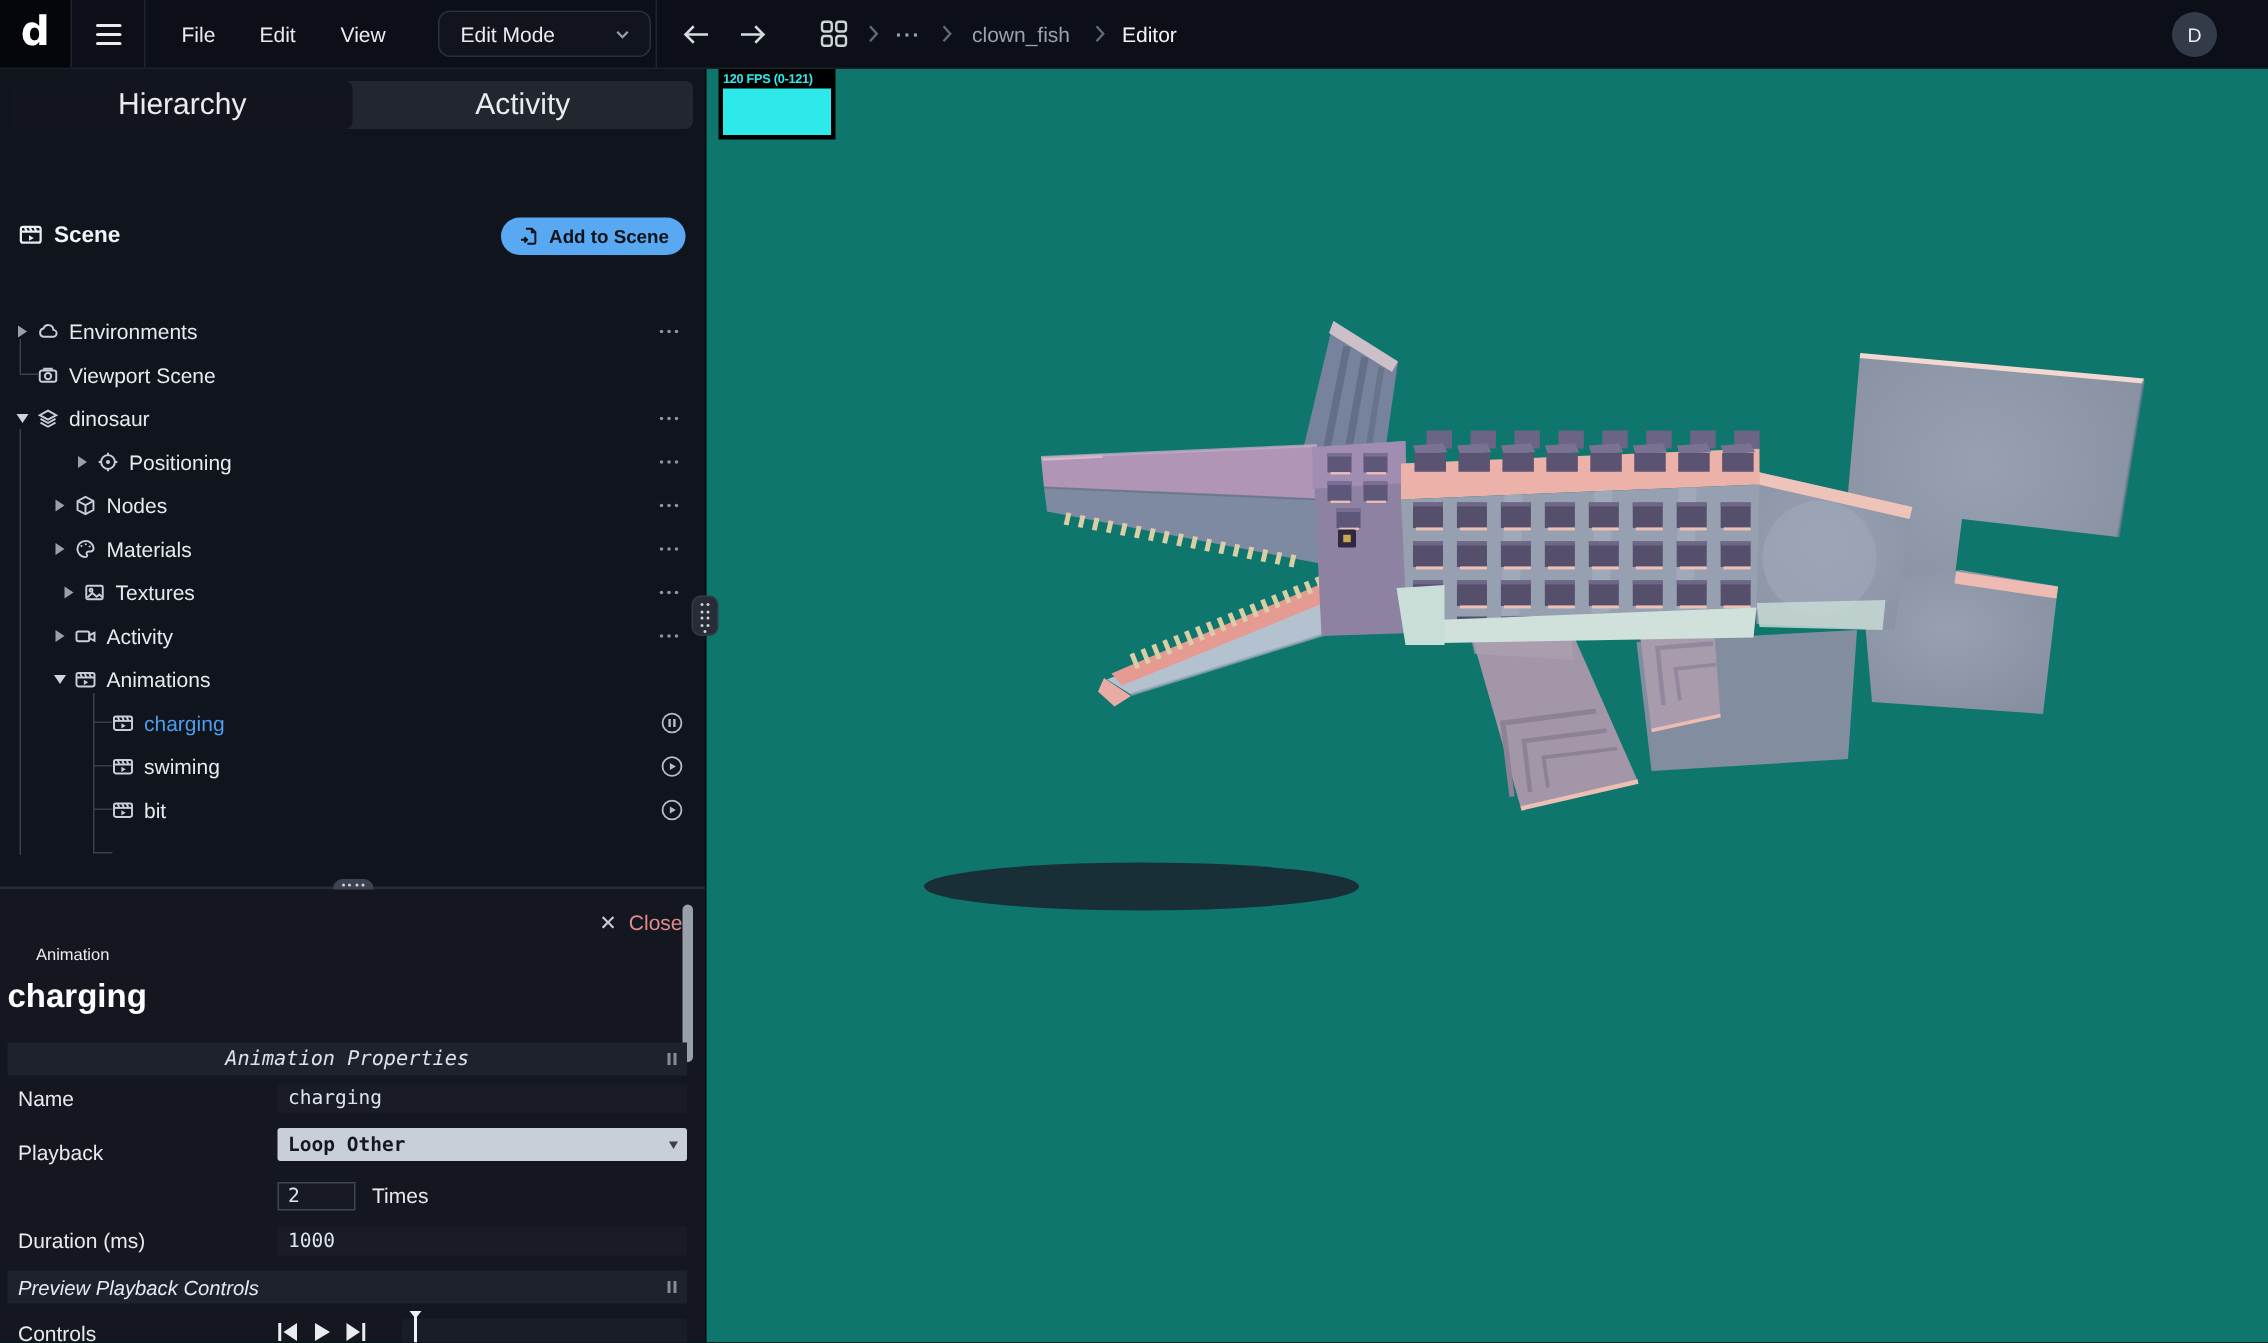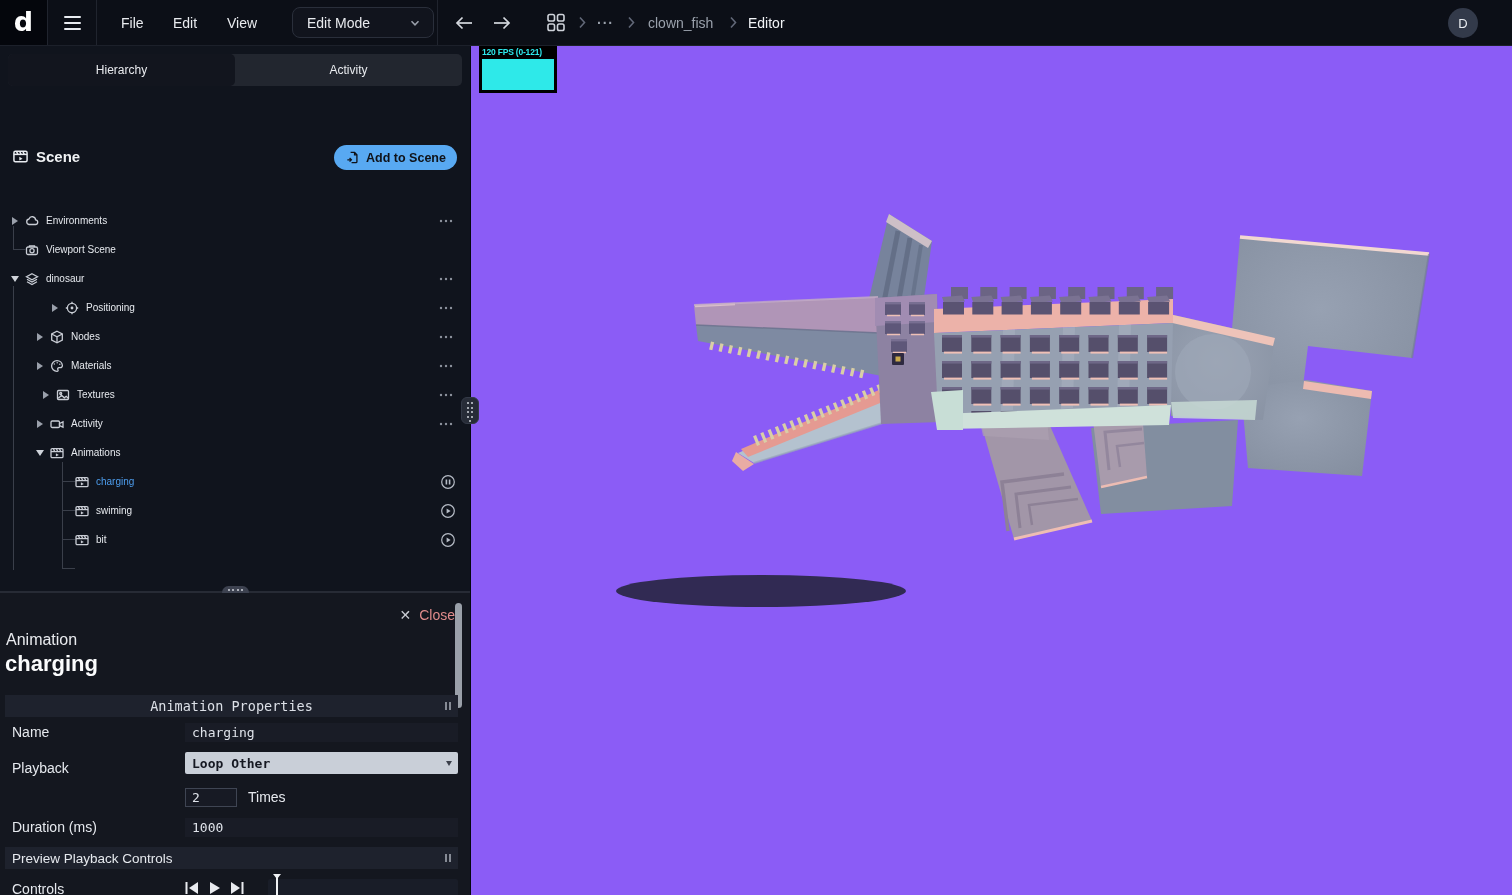--- a/index.html
+++ b/index.html
@@ -19,74 +19,74 @@
   .tb-sep { position:absolute; top:0; height:45px; border-left:1px solid #20242e; }
   .nav-arrow { position:absolute; top:12px; width:24px; height:22px; cursor:pointer; }
   .crumb { position:absolute; top:0; height:45px; display:flex; align-items:center; font-size:14px; }
   .crumb-dim { color:#9aa1ac; }
   .crumb-cur { color:#f2f4f7; }
   .avatar { position:absolute; left:1448px; top:8px; width:30px; height:30px; border-radius:50%; background:#333a4a; display:flex; align-items:center; justify-content:center; font-size:13px; color:#e9ecf1; cursor:pointer; }
 
   
   .sidebar { position:absolute; left:0; top:46px; width:470px; height:849px; background:#10141d; z-index:20; }
   .tabbar { position:absolute; left:8px; top:8px; width:454px; height:32px; background:#22262f; border-radius:5px; display:flex; }
-  .tab { flex:1; display:flex; align-items:center; justify-content:center; font-size:12px; color:#e9ebef; border-radius:5px; cursor:pointer; }
+  .tab { flex:1; display:flex; align-items:center; justify-content:center; font-size:20px; color:#e9ebef; border-radius:5px; cursor:pointer; }
   .tab.active { background:#12151e; }
   .scene-row { position:absolute; left:0; top:97px; width:470px; height:30px; }
   .scene-title { position:absolute; left:36px; top:5px; font-size:15px; font-weight:bold; color:#f0f2f4; }
   .scene-icon { position:absolute; left:12px; top:5px; }
   .add-scene-btn { position:absolute; left:334px; top:2px; width:123px; height:25px; background:#58a9f2; border-radius:13px; display:flex; align-items:center; justify-content:center; gap:6px; color:#0f1218; font-size:12.5px; font-weight:600; cursor:pointer; }
   .search-box { position:absolute; left:8px; top:131px; width:449px; height:29px; background:#3e434e; border:none; border-radius:3px; color:#e9ebef; font-size:14px; padding:0 10px; font-family:"Liberation Sans",sans-serif; }
   .search-box::placeholder { color:#9aa1ac; }
 
   
   .tree { position:absolute; left:0; top:160px; width:470px; height:384px; }
   .tree-row { position:relative; height:29px; display:flex; align-items:center; cursor:pointer; }
   .exp { width:18px; height:18px; display:flex; align-items:center; justify-content:center; flex:none; cursor:pointer; }
   .exp.closed::before { content:""; border-left:6px solid #9aa0ab; border-top:4.5px solid transparent; border-bottom:4.5px solid transparent; }
   .exp.open::before { content:""; border-top:6px solid #cfd3da; border-left:4.5px solid transparent; border-right:4.5px solid transparent; }
   .ticon { width:16px; height:16px; flex:none; color:#c9cdd5; margin-right:6px; }
-  .tlabel { font-size:10px; color:#e6e9ee; white-space:nowrap; }
+  .tlabel { font-size:14px; color:#e6e9ee; white-space:nowrap; }
   .tree-row.selected .tlabel { color:#4d9ded; }
   .row-dots { position:absolute; right:16px; top:6.5px; width:16px; height:16px; color:#8d939e; cursor:pointer; }
   .row-play { position:absolute; right:14px; top:6.5px; width:16px; height:16px; color:#b6bcc6; cursor:pointer; }
   .tline { position:absolute; background:#3a3f4a; }
 
   
   .hdivider { position:absolute; left:0; top:545px; width:470px; height:2px; background:#272b35; }
   .hpill { position:absolute; left:222px; top:540px; width:27px; height:13px; background:#3d4250; border-radius:7px; display:flex; align-items:center; justify-content:center; gap:2.5px; flex-wrap:wrap; padding:2px 5px; cursor:row-resize; }
   .hpill i { width:2px; height:2px; border-radius:50%; background:#cfd3da; }
   .vpill { position:absolute; left:461px; top:397px; width:18px; height:27px; background:#272c37; border:1px solid #343a47; border-radius:6px; z-index:25; display:flex; align-items:center; justify-content:center; flex-wrap:wrap; gap:2.5px; padding:4px 4.5px; cursor:col-resize; }
   .vpill i { width:2px; height:2px; border-radius:50%; background:#cfd3da; }
 
   
   .inspector { position:absolute; left:0; top:547px; width:470px; height:302px; background:#14171f; }
   .close-btn { position:absolute; right:15px; top:14px; display:flex; align-items:center; gap:8px; color:#e08b8b; font-size:14px; cursor:pointer; }
   .close-x { color:#c9ccd3; font-size:14px; }
-  .insp-kind { position:absolute; left:6px; top:38px; font-size:16px; color:#e9ebef; }
+  .insp-kind { position:absolute; left:24px; top:38px; font-size:11px; color:#e9ebef; }
   .insp-title { position:absolute; left:5px; top:58px; font-size:22px; font-weight:bold; color:#fbfcfd; }
   .vscroll { position:absolute; right:8px; top:10px; width:7px; height:105px; background:#9aa0a9; border-radius:4px; cursor:pointer; }
-  .section-bar { position:absolute; left:5px; width:453px; height:22px; background:#1e222d; display:flex; align-items:center; cursor:pointer; }
+  .section-bar { position:absolute; left:5px; width:453px; height:22px; background:#1e222d; display:flex; align-items:center; cursor:pointer;font-style:italic; }
   .section-bar .handle { position:absolute; right:7px; top:7px; display:flex; gap:2px; }
   .section-bar .handle i { width:1.8px; height:8px; background:#868b95; display:block; }
   .sec-title-center { width:100%; text-align:center; font-family:"DejaVu Sans Mono", monospace; font-size:13.5px; color:#dce0e7; }
   .sec-title-left { padding-left:7px; font-size:13.5px; color:#e6e9ee; }
   .prop-label { position:absolute; left:12px; font-size:14px; color:#e6e9ee; }
   .field { position:absolute; left:185px; width:273px; height:19px; background:#191c26; font-family:"DejaVu Sans Mono", monospace; font-size:13px; color:#dfe3ea; display:flex; align-items:center; padding-left:7px; cursor:text; }
   .select { position:absolute; left:185px; width:273px; height:22px; background:#c9cfd8; border-radius:2px; font-family:"DejaVu Sans Mono", monospace; font-size:13px; font-weight:bold; color:#151822; display:flex; align-items:center; padding-left:7px; cursor:pointer; }
   .select .sel-arrow { margin-left:auto; margin-right:6px; border-top:5px solid #3a3f4a; border-left:3.5px solid transparent; border-right:3.5px solid transparent; }
   .times-input { position:absolute; left:185px; width:52px; height:19px; background:#171a24; border:1px solid #3f4553; font-family:"DejaVu Sans Mono", monospace; font-size:13px; color:#dfe3ea; display:flex; align-items:center; padding-left:6px; cursor:text; }
   .times-label { position:absolute; left:248px; font-size:14px; color:#e6e9ee; }
   .pc-btn { position:absolute; width:16px; height:14px; color:#e9ebef; cursor:pointer; }
   .slider { position:absolute; left:268px; top:286px; width:190px; height:19px; background:#191d28; border-radius:2px; cursor:pointer; }
   .scrub { position:absolute; left:8px; top:-4px; width:1.6px; height:26px; background:#f0f2f5; }
   .scrub::before { content:""; position:absolute; left:-3px; top:-1px; border-top:5px solid #f0f2f5; border-left:4px solid transparent; border-right:4px solid transparent; }
 
   
-  .viewport { position:absolute; left:470px; top:46px; width:1042px; height:849px; background:#8b5cf6; border-left:1px solid #060810; overflow:hidden; }
+  .viewport { position:absolute; left:470px; top:46px; width:1042px; height:849px; background:#0f766e; border-left:1px solid #060810; overflow:hidden; }
   .fps { position:absolute; left:8px; top:-1px; width:78px; background:#000; padding:2px 3px 3px; z-index:5; }
   .fps-label { color:#2ee9ee; font-size:8.5px; font-weight:bold; white-space:nowrap; letter-spacing:-0.2px; }
   .fps-graph { margin-top:2px; width:72px; height:31px; background:#2ee9e9; }
   .model-svg { position:absolute; left:0; top:0; width:1042px; height:849px; cursor:grab; }
 </style>
 </head>
 <body>
 
 <div class="app">
 

